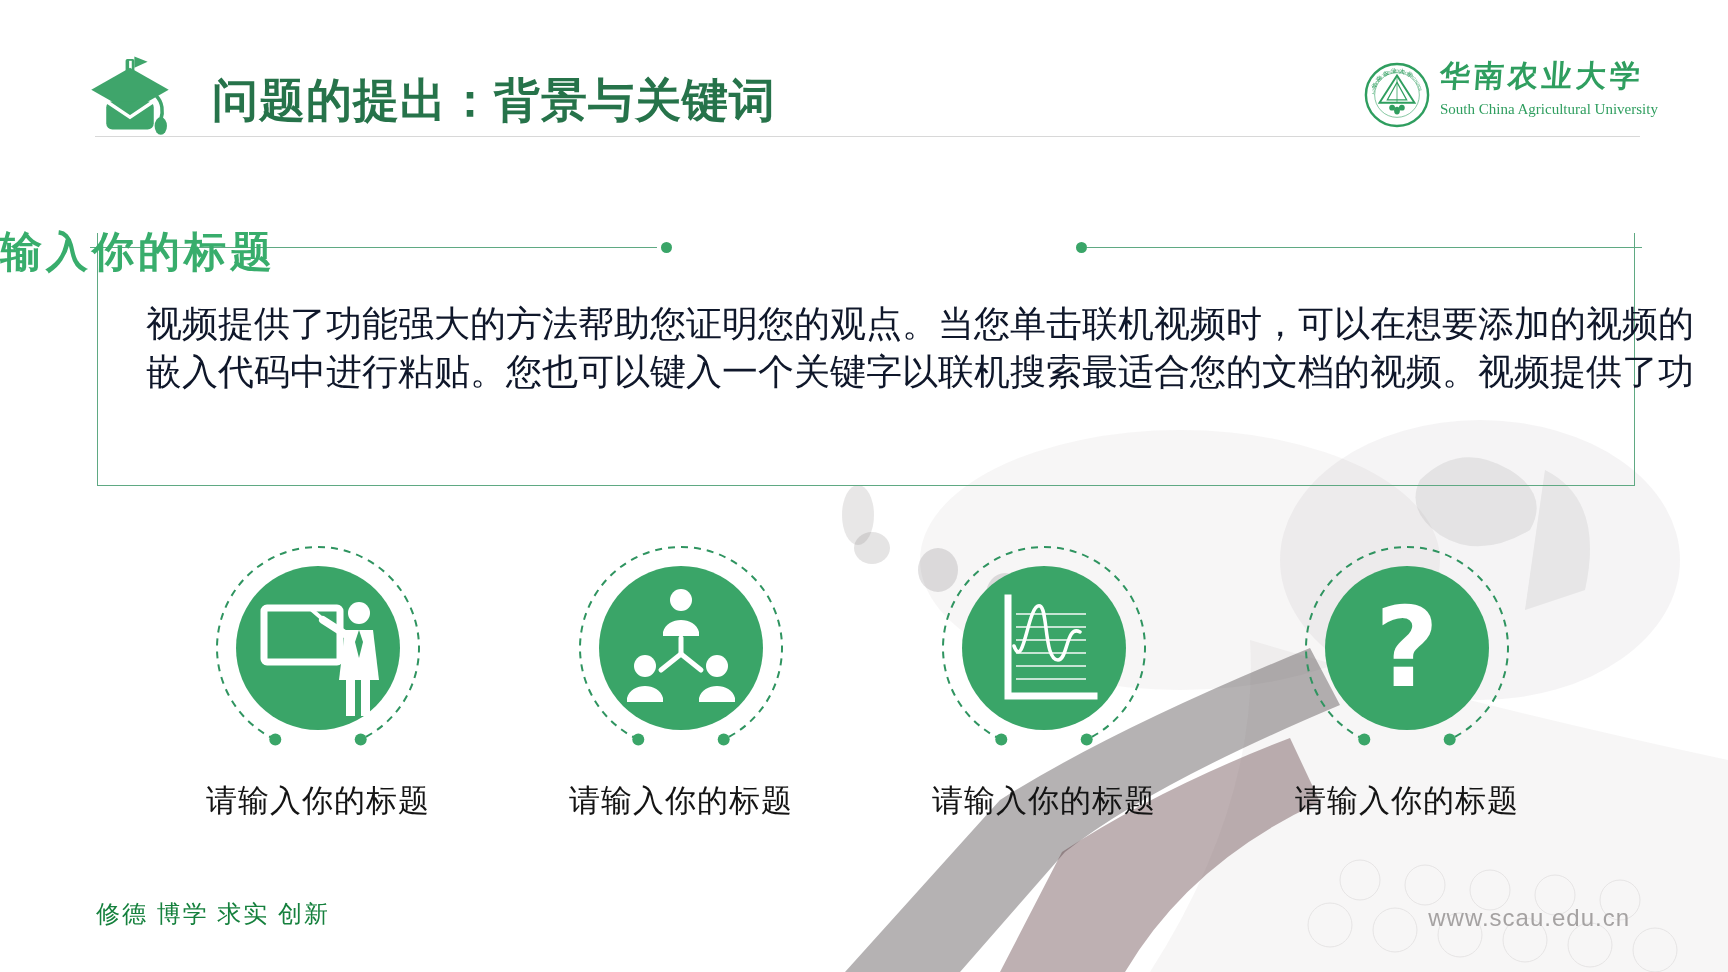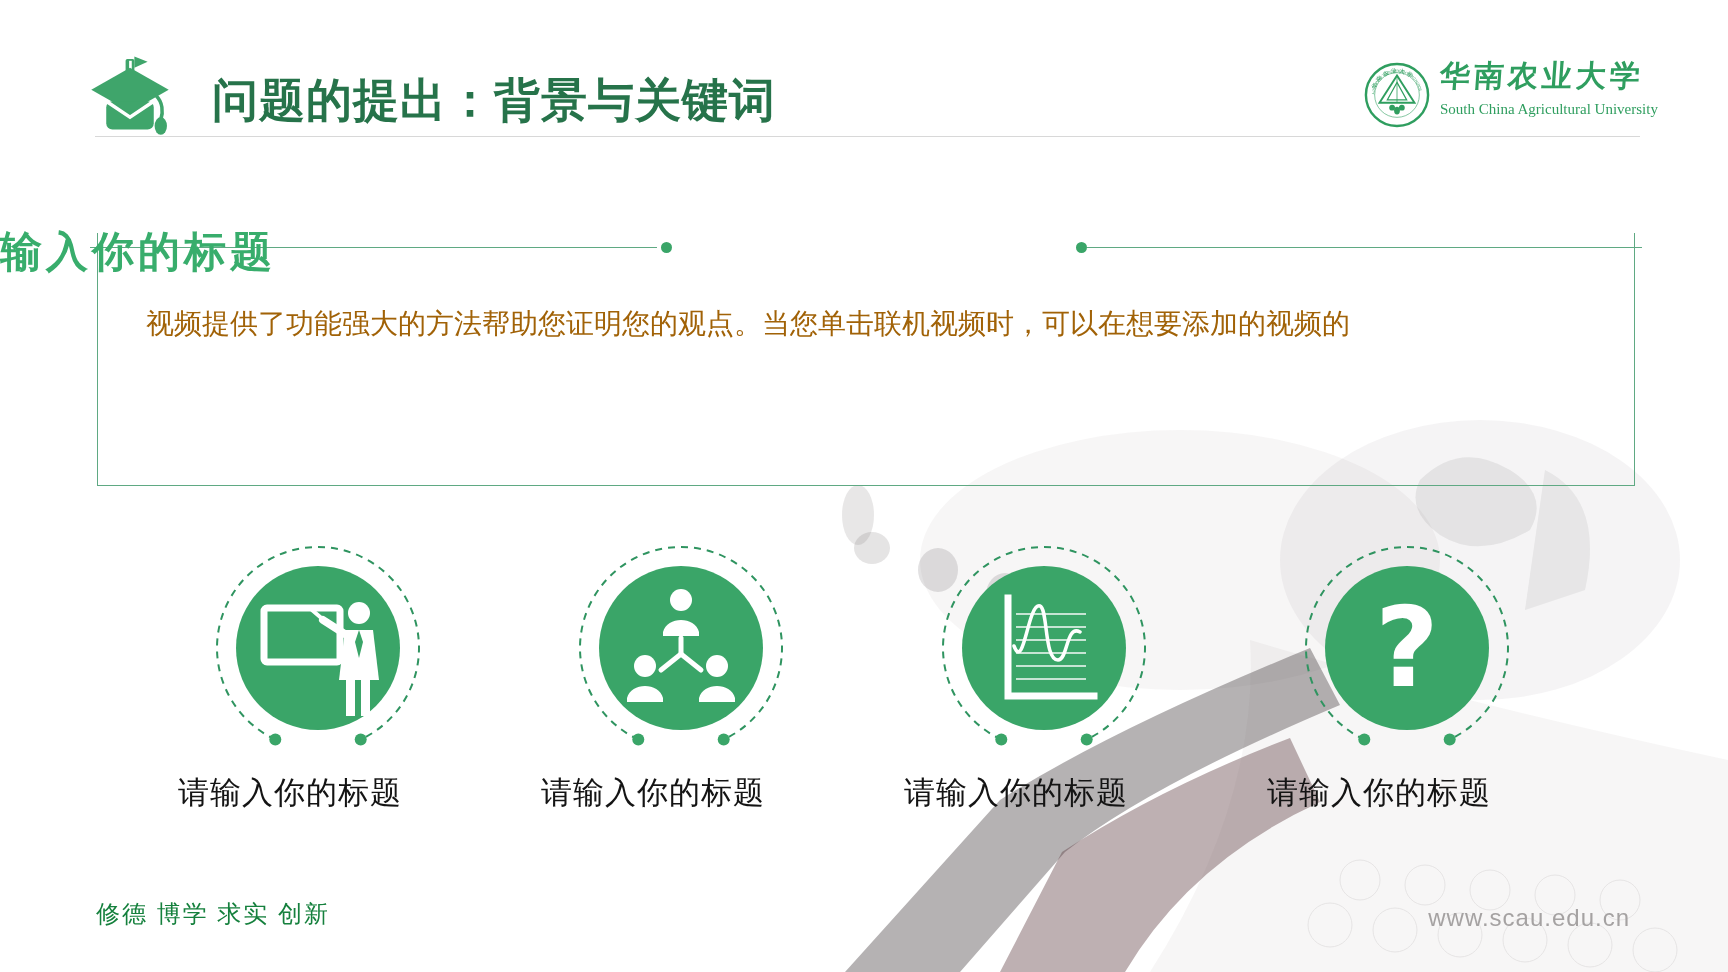--- a/index.html
+++ b/index.html
@@ -15,27 +15,27 @@
   
   .ln{background:#5fa983;}
   .box-top-a{left:90px;top:247px;width:567px;height:1px;}
   .box-top-b{left:1087px;top:247px;width:555px;height:1px;}
   .box-left{left:97px;top:233px;width:1px;height:253px;}
   .box-right{left:1634px;top:233px;width:1px;height:253px;}
   .box-bottom{left:97px;top:485px;width:1538px;height:1px;}
   .dot{width:11px;height:11px;border-radius:50%;background:#3aa568;}
   .box-title{left:0;top:224px;width:1728px;font-size:42px;font-weight:700;
              letter-spacing:4px;color:#38ad6c;}
-  .box-body{left:146px;top:300px;width:1440px;color:#a16207;font-size:28px;}
+  .box-body{left:146px;top:300px;width:1440px;color:#0f172a;font-size:36px;}
   .box-body .bline{height:48px;line-height:48px;white-space:nowrap;}
   
   .feature{position:absolute;top:538px;width:220px;height:270px;}
   .f1{left:208px;} .f2{left:571px;} .f3{left:934px;} .f4{left:1297px;}
   .feature .badge{position:absolute;left:0;top:0;width:220px;height:220px;}
-  .feature .flabel{position:absolute;left:-30px;top:234px;width:280px;text-align:left;
+  .feature .flabel{position:absolute;left:-30px;top:242px;width:280px;text-align:center;
                    font-size:31px;color:#141414;letter-spacing:1px;white-space:nowrap;}
   
   .foot-motto{left:96px;top:898px;font-size:24px;color:#15803d;letter-spacing:2px;}
   .foot-site{right:98px;top:904px;font-size:24px;color:#a5a2a2;letter-spacing:1px;}
   .bg{left:0;top:0;z-index:0;}
   .fg{z-index:1;}
 </style>
 </head>
 <body>
 
@@ -117,20 +117,21 @@
   <div class="abs fg ln box-left"></div>
   <div class="abs fg ln box-right"></div>
   <div class="abs fg ln box-bottom"></div>
   <div class="abs fg dot" style="left:661px;top:242px;"></div>
   <div class="abs fg dot" style="left:1076px;top:242px;"></div>
 
   <div class="abs fg box-title">输入你的标题</div>
 
   <div class="abs fg box-body">
     <div class="bline">视频提供了功能强大的方法帮助您证明您的观点。当您单击联机视频时，可以在想要添加的视频的</div>
+    <div class="bline">嵌入代码中进行粘贴。您也可以键入一个关键字以联机搜索最适合您的文档的视频。视频提供了功</div>
   </div>
 
   <div class="feature f1 fg">
     <svg class="badge" viewBox="0 0 220 220">
       <path d="M67.3,201.5 A101,101 0 1 1 152.7,201.5" fill="none" stroke="#2f9460" stroke-width="2" stroke-dasharray="7 6"></path>
       <circle cx="67.3" cy="201.5" r="6" fill="#3aa568"></circle>
       <circle cx="152.7" cy="201.5" r="6" fill="#3aa568"></circle>
       <circle cx="110" cy="110" r="82" fill="#3aa568"></circle>
       <g>
         <rect x="56" y="70" width="76" height="54" rx="3" fill="none" stroke="#ffffff" stroke-width="7"></rect>

